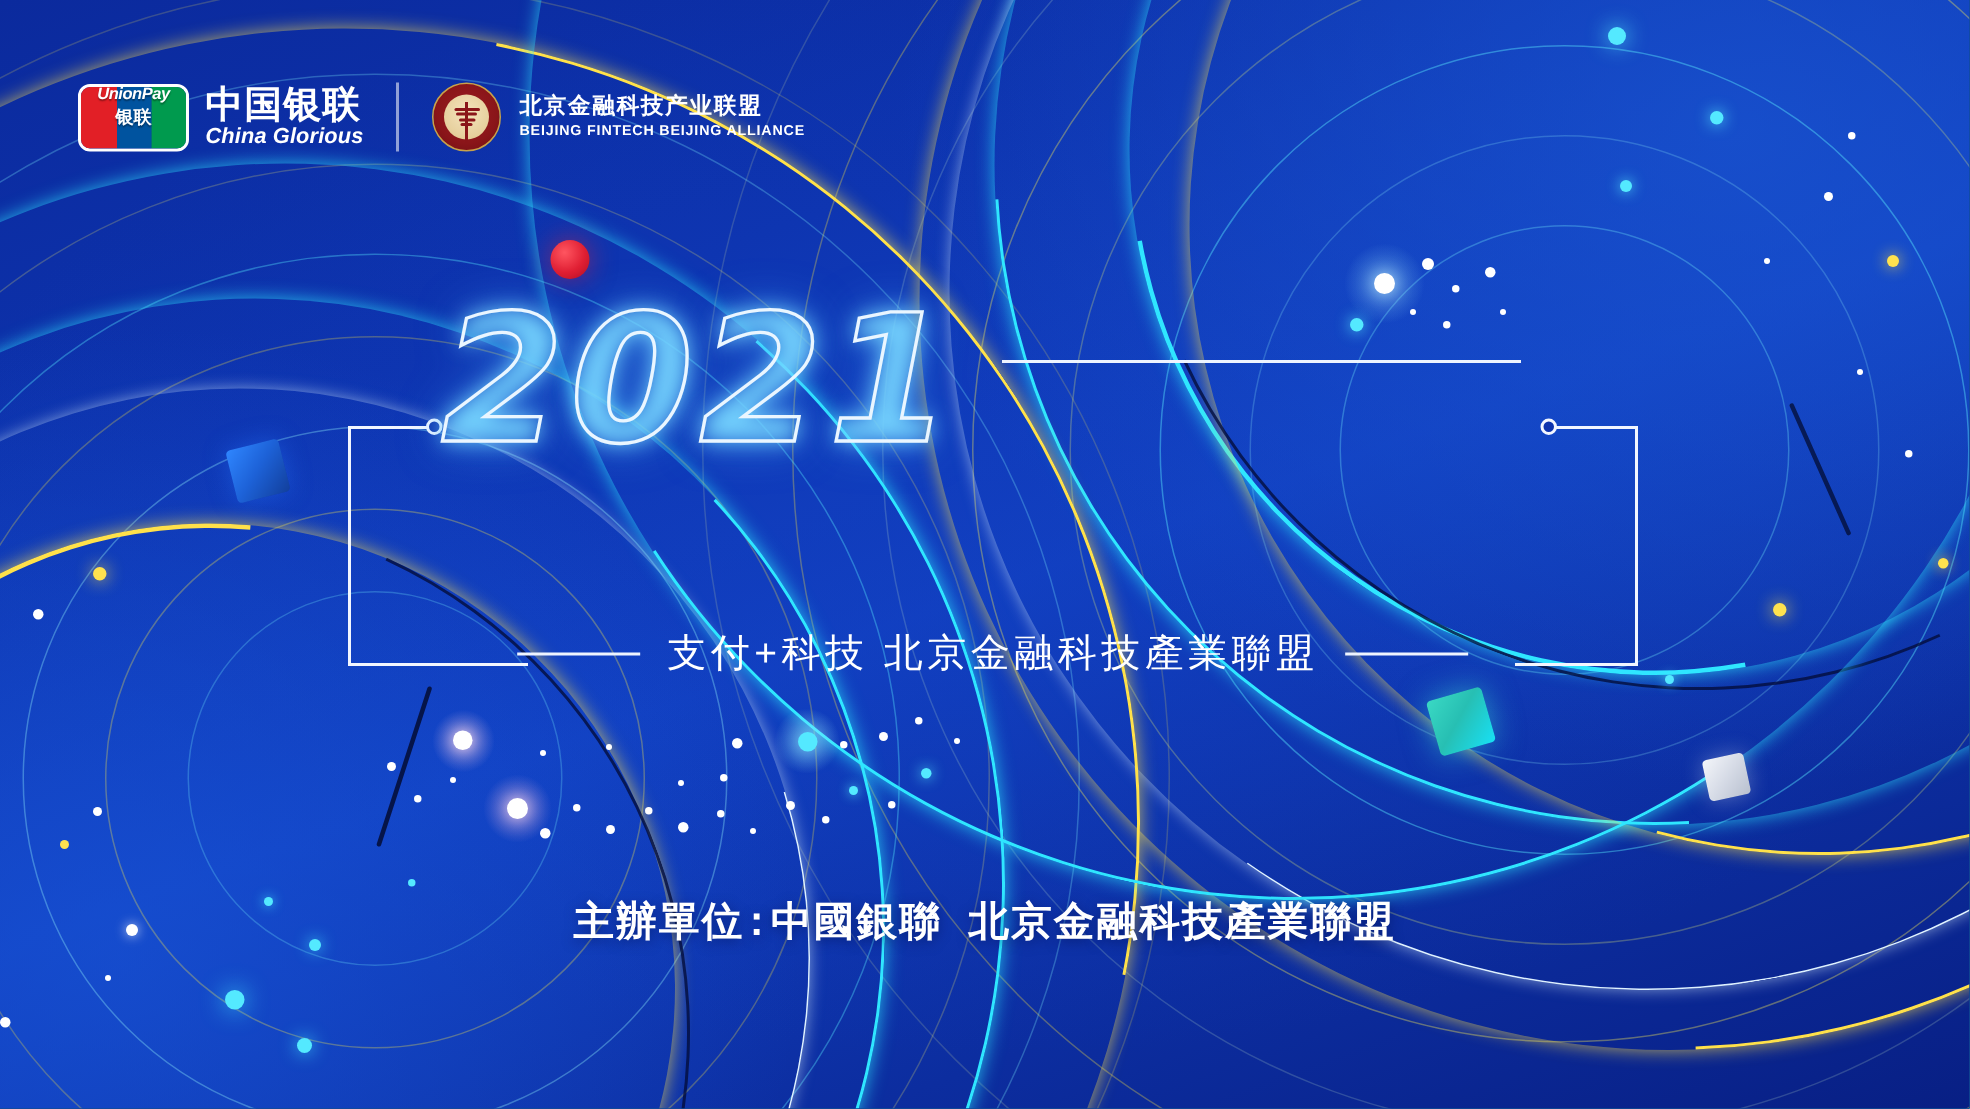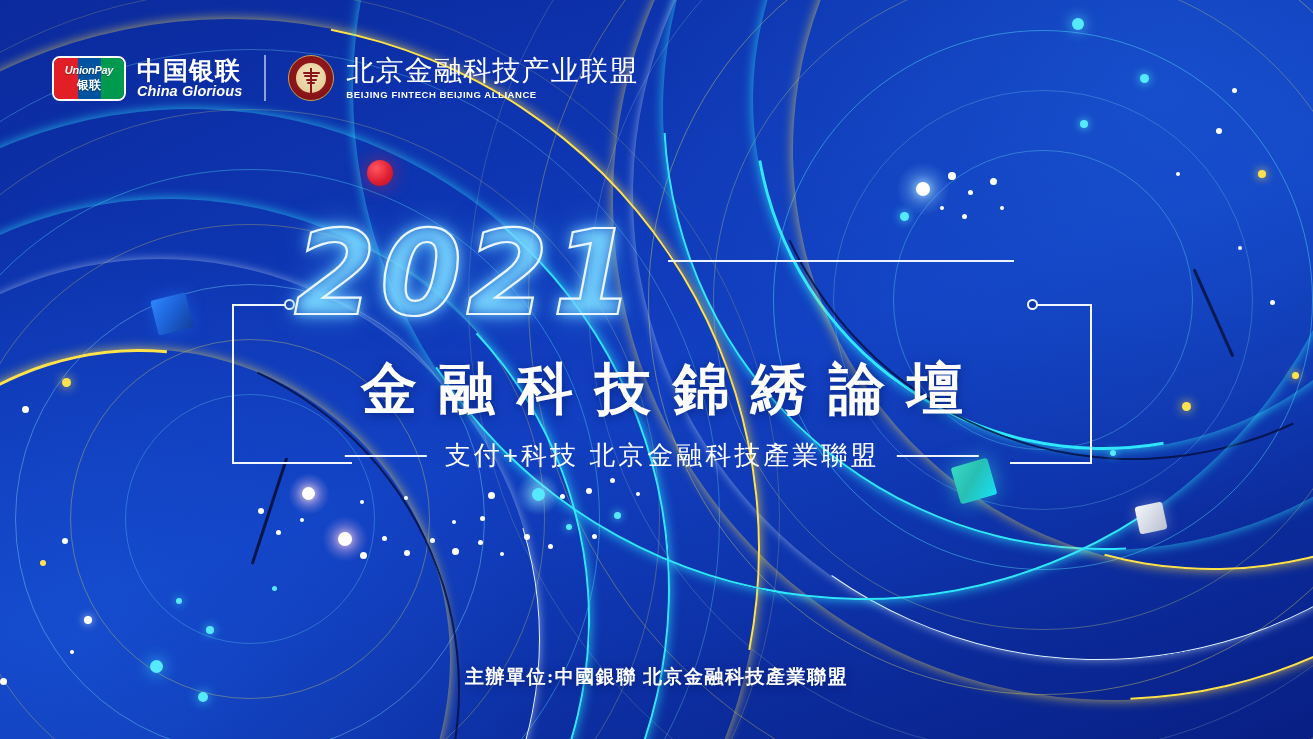--- a/index.html
+++ b/index.html
@@ -64,21 +64,21 @@
   .upmark{
     width:74px;height:45px;border-radius:8px;overflow:hidden;position:relative;
     display:flex;border:2px solid #fff;flex:0 0 auto;
   }
   .upmark i{display:block;height:100%;}
   .up-r{width:34%;background:#e21f26;}
   .up-b{width:33%;background:#00539f;}
   .up-g{width:33%;background:#009a4e;}
   .upmark .uptxt{
     position:absolute;inset:0;display:flex;flex-direction:column;
-    align-items:center;justify-content:center;color:#fff;line-height:1;
+    align-items:center;color:#fff;line-height:1;
   }
   .upmark .uptxt .t1{font-size:11px;font-weight:bold;font-style:italic;letter-spacing:-.3px;
     text-shadow:0 1px 1px rgba(0,0,0,.35);}
   .upmark .uptxt .t2{font-size:12px;font-weight:bold;margin-top:3px;
     text-shadow:0 1px 1px rgba(0,0,0,.35);}
   .uplabel{margin-left:11px;color:#fff;line-height:1.05;}
   .uplabel .cn{font-size:25px;font-weight:bold;letter-spacing:1px;}
   .uplabel .en{font-size:14.5px;font-weight:bold;font-style:italic;letter-spacing:.1px;margin-top:1px;}
 
   .divider{width:2px;height:46px;background:rgba(255,255,255,.55);margin:0 22px;}
@@ -95,25 +95,25 @@
     display:flex;flex-direction:column;align-items:center;justify-content:center;gap:1.5px;
   }
   .seal .inner b{display:block;background:#8a1519;height:2px;border-radius:1px;}
   .seal .inner b:nth-child(1){width:17px;}
   .seal .inner b:nth-child(2){width:14px;}
   .seal .inner b:nth-child(3){width:11px;}
   .seal .inner b:nth-child(4){width:8px;}
   .seal .stem{position:absolute;left:50%;top:28%;transform:translateX(-50%);
     width:2px;height:60%;background:#8a1519;}
   .bflabel{margin-left:12px;color:#fff;line-height:1.1;}
-  .bflabel .cn{font-size:28px;font-weight:normal;letter-spacing:1.2px;}
+  .bflabel .cn{font-size:15px;font-weight:bold;letter-spacing:1.2px;}
   .bflabel .en{font-size:9.5px;font-weight:bold;letter-spacing:.55px;margin-top:3px;}
 
   
-  .lockup{position:absolute;left:232px;top:212px;width:860px;height:258px;}
+  .lockup{position:absolute;left:232px;top:192px;width:860px;height:258px;}
 
   .bracket{position:absolute;pointer-events:none;}
   .bracket .v{position:absolute;width:2px;background:#f2f6ff;}
   .bracket .h{position:absolute;height:2px;background:#f2f6ff;}
   .node{position:absolute;width:11px;height:11px;border-radius:50%;
     background:#0d33ae;border:2px solid #f2f6ff;}
 
   .year{
     position:absolute;left:62px;top:2px;
     font-size:118px;font-weight:bold;font-style:italic;letter-spacing:4px;
@@ -142,24 +142,24 @@
   .sub-cn{font-size:26px;color:#ffffff;letter-spacing:3px;font-weight:500;}
 
   .redball{
     position:absolute;left:367px;top:160px;width:26px;height:26px;border-radius:50%;
     background:radial-gradient(circle at 36% 32%,#ff5560 0%,#e01f33 55%,#b00f24 100%);
     box-shadow:0 0 18px rgba(225,30,60,.55);
   }
 
   
   .footer{
-    position:absolute;left:50%;transform:translateX(-50%);top:664px;
-    font-size:19px;font-weight:bold;color:#ffffff;letter-spacing:1.5px;white-space:nowrap;
+    position:absolute;left:50%;transform:translateX(-50%);top:596px;
+    font-size:27px;font-weight:bold;color:#ffffff;letter-spacing:1.5px;white-space:nowrap;
     text-shadow:0 2px 8px rgba(0,15,80,.5);
-    font-family:Liberation Serif, serif;
+    font-family:Liberation Mono, monospace;
   }
 </style>
 </head>
 <body>
 
 <div id="stage">
 
   <div class="tr">
     <div class="ring c1"></div>
       <div class="ring c2"></div>
@@ -335,21 +335,20 @@
       <div class="v" style="right:0;top:0;height:160px;"></div>
       <div class="h" style="right:0;top:158px;width:82px;"></div>
       <div class="node" style="left:17px;top:-5px;"></div>
     </div>
 
     <div style="position:absolute;left:436px;top:48px;width:346px;height:2px;background:#eef4ff;"></div>
 
     <div class="year">2021</div>
 
 
-    <div class="title-cn">金融科技錦綉論壇</div>
 
     <div class="subrow">
       <span class="rule"></span>
       <span class="sub-cn">支付+科技 北京金融科技產業聯盟</span>
       <span class="rule"></span>
     </div>
   </div>
 
   <div class="footer">主辦單位:中國銀聯 北京金融科技產業聯盟</div>
 

